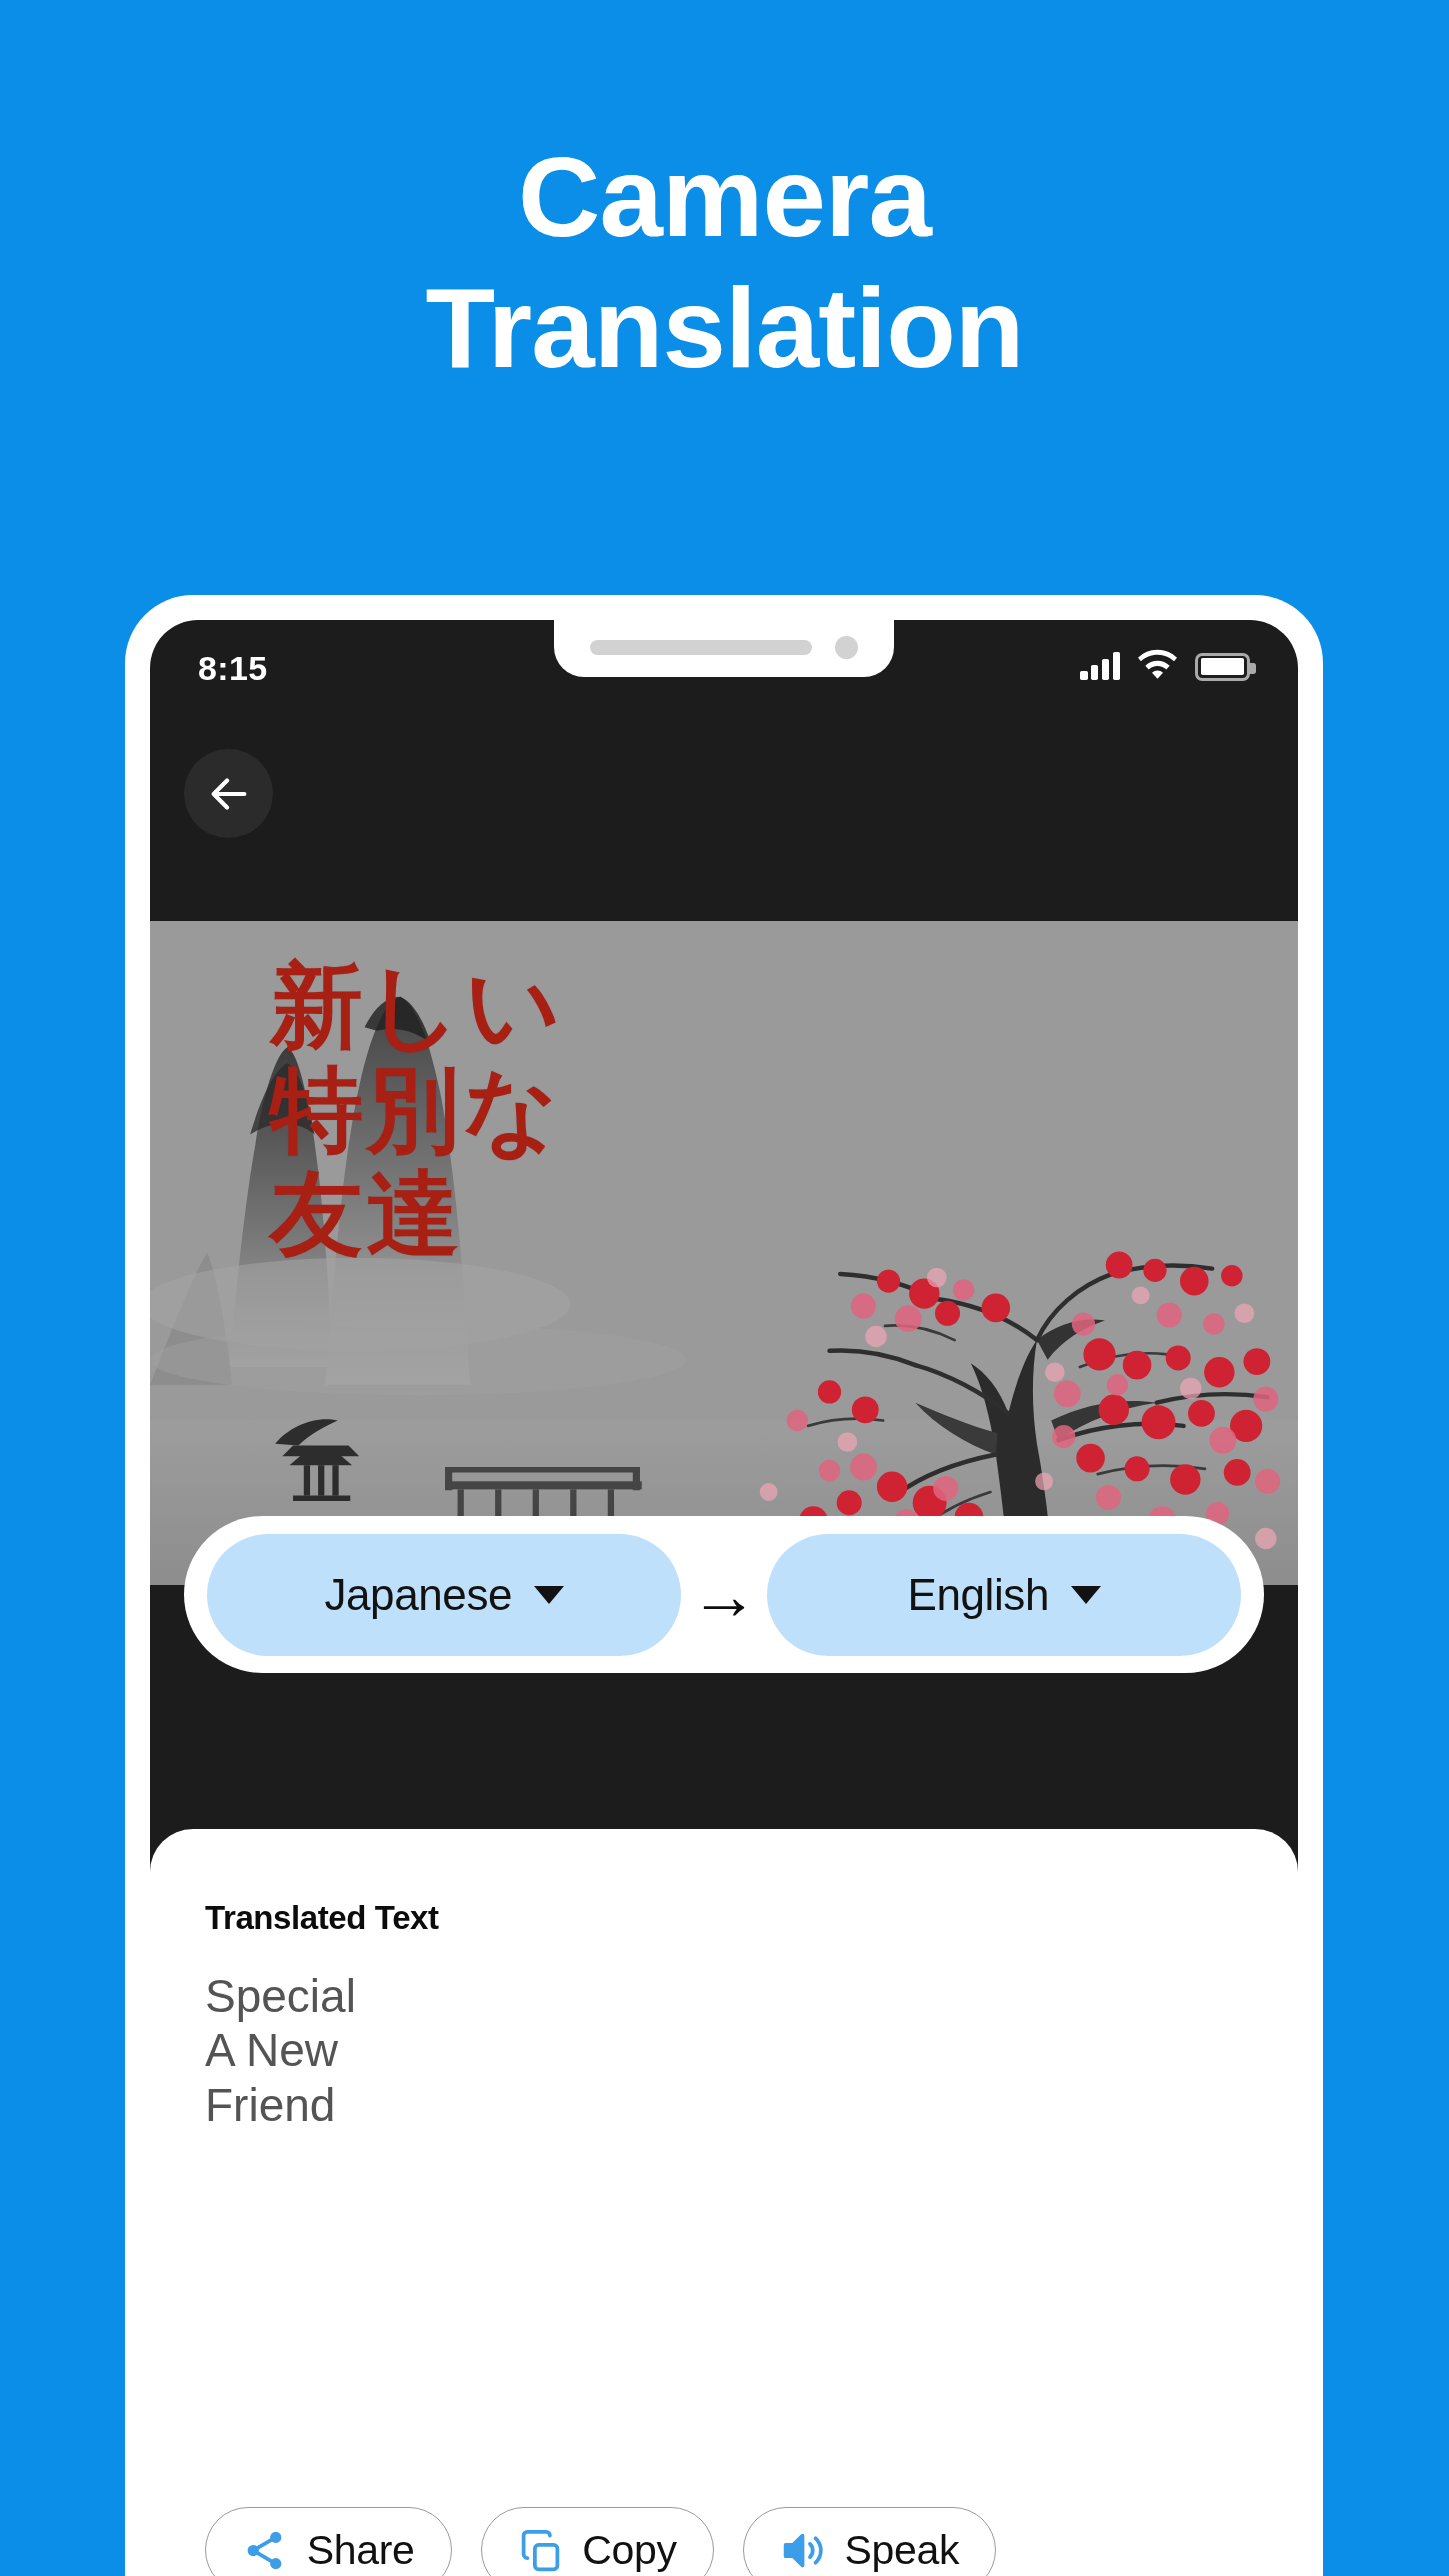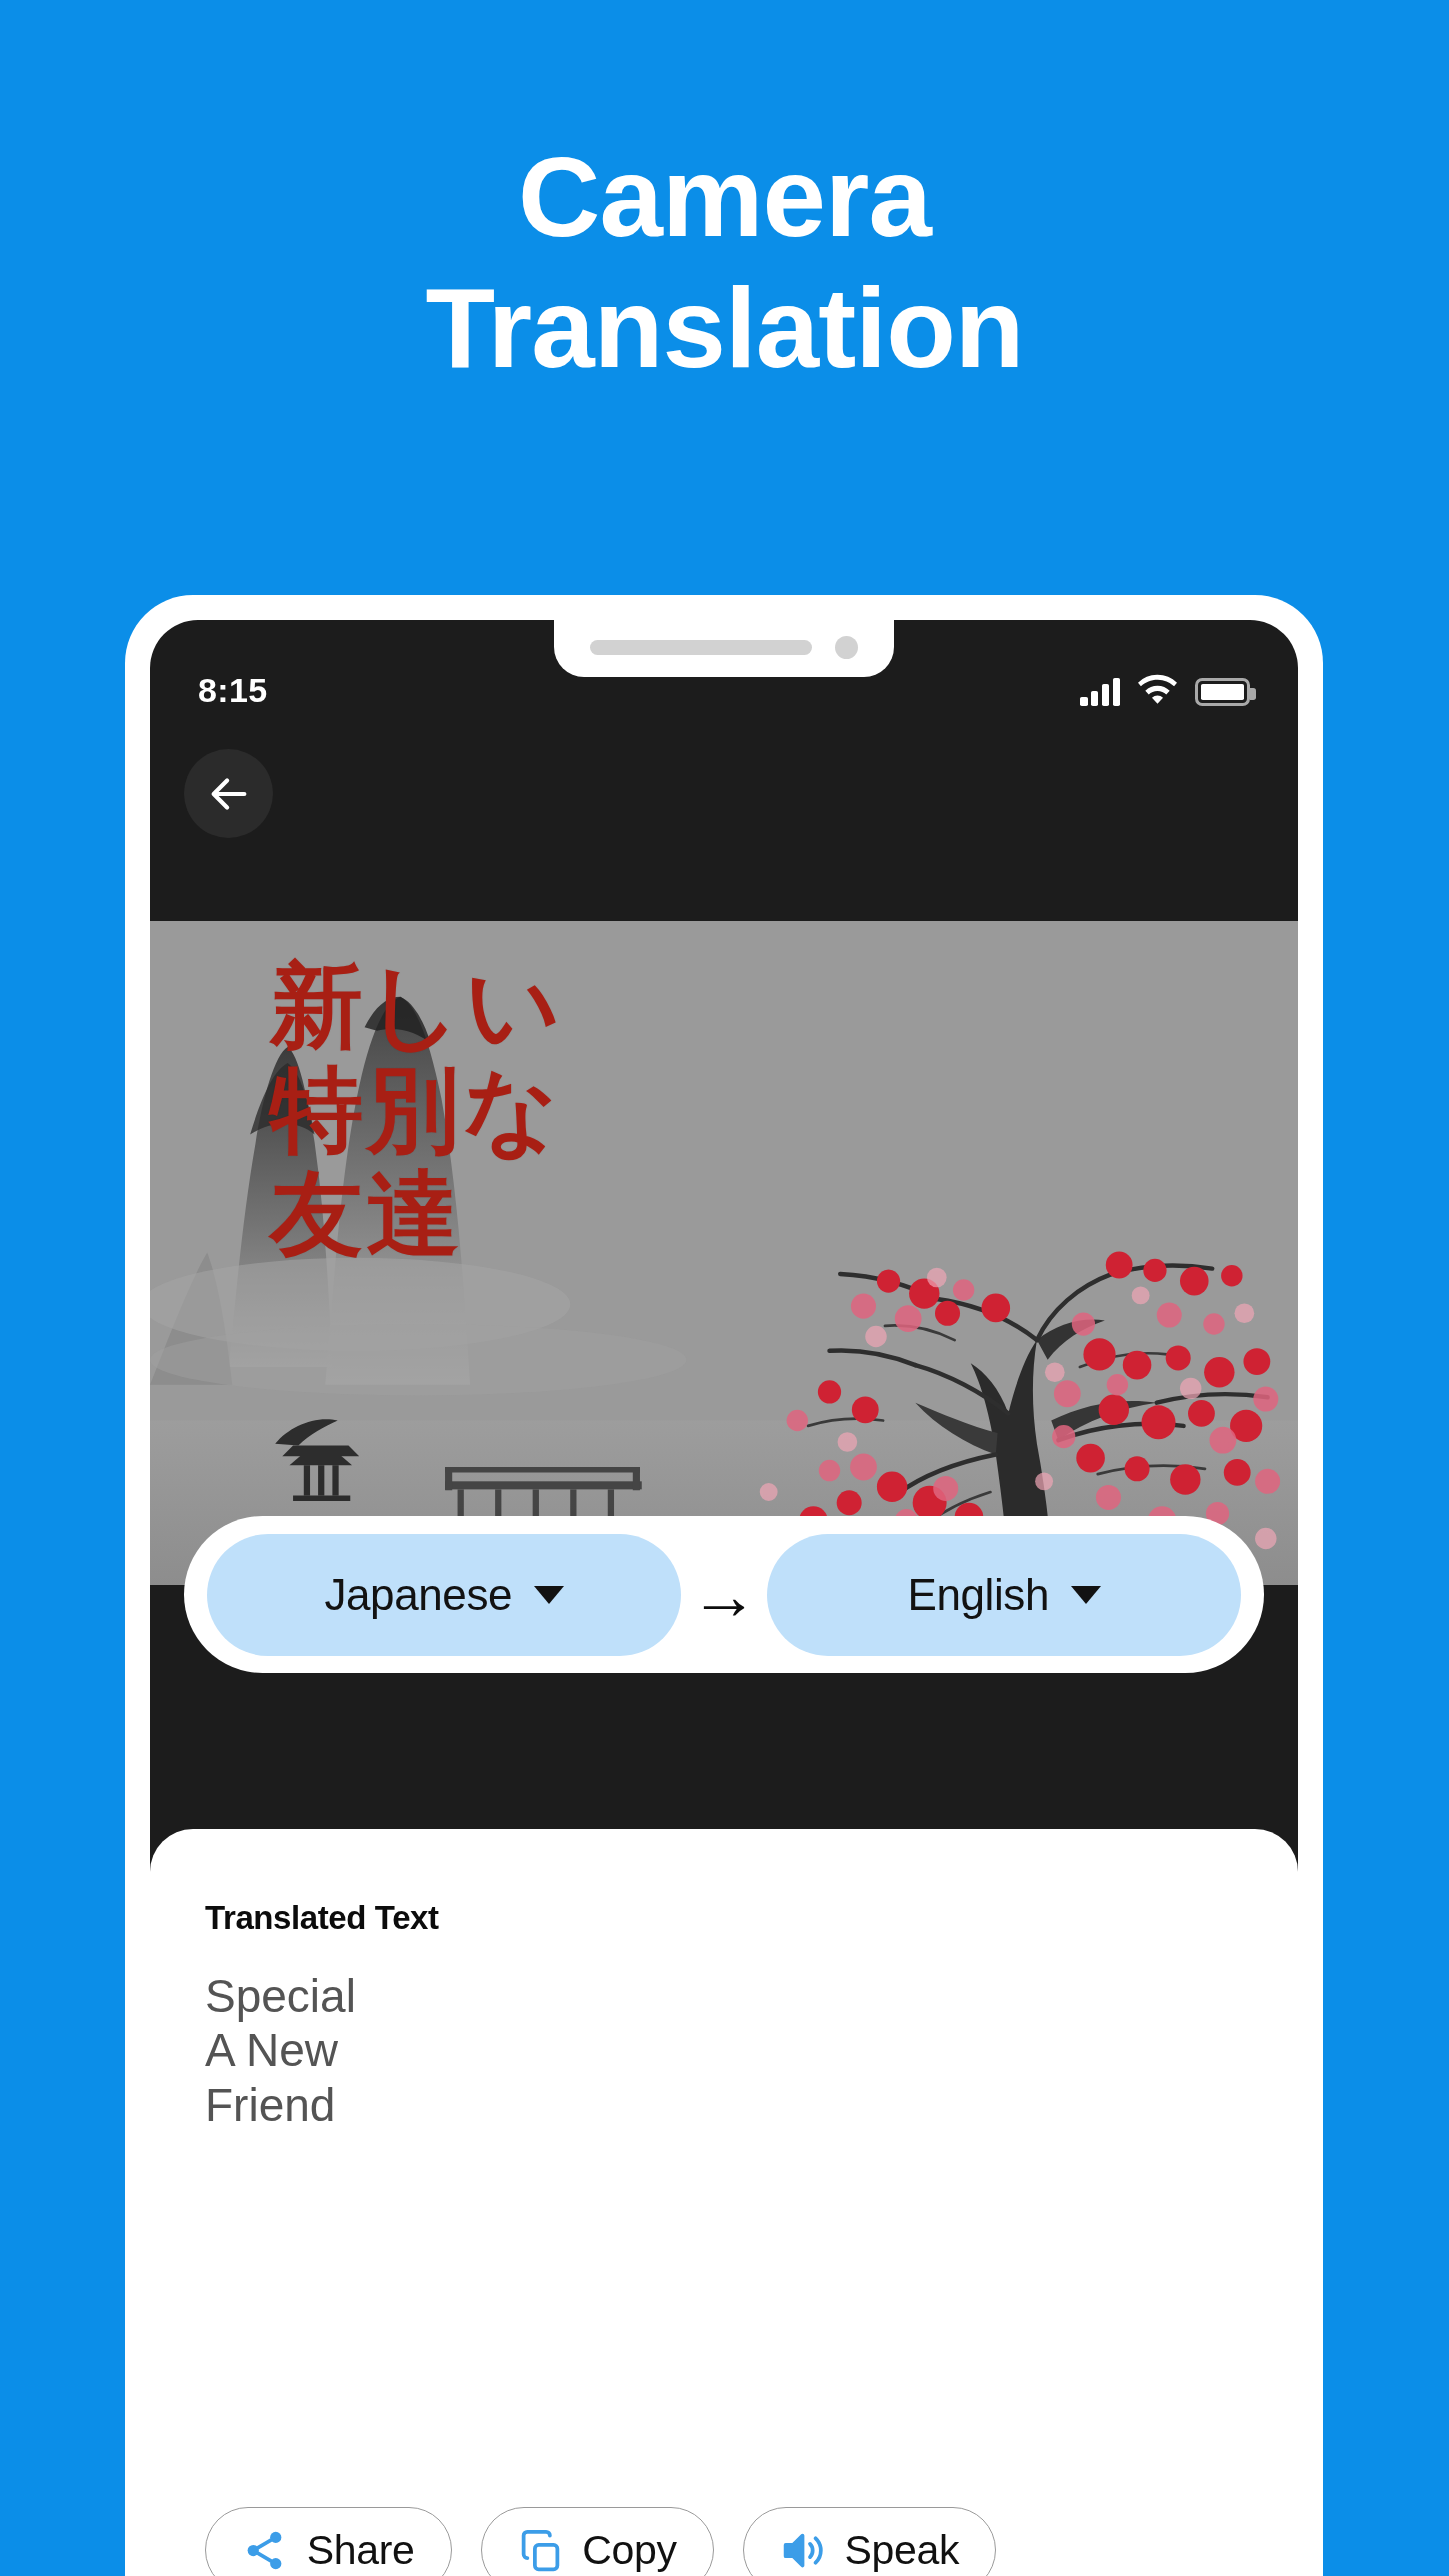--- a/index.html
+++ b/index.html
@@ -69,24 +69,24 @@
   }
   .notch-cam {
     width:23px; height:23px;
     background:#d2d2d2;
     border-radius:50%;
   }
 
   
   .statusbar {
     position:absolute;
-    top:4px; left:0; width:100%;
+    top:16px; left:0; width:100%;
     height:86px;
     display:flex;
-    align-items:flex-end;
+    align-items:flex-start;
     justify-content:space-between;
     padding:12.5px 48px 0 48px;
     color:#ffffff;
     z-index:15;
   }
   .st-time { font-size:34px; font-weight:bold; letter-spacing:0.4px; }
   .st-icons { display:flex; align-items:center; gap:18px; }
 
   .signal { display:flex; align-items:flex-end; gap:3.6px; height:27px; }
   .signal i { width:7.2px; background:#fff; border-radius:1.8px; display:block; }

